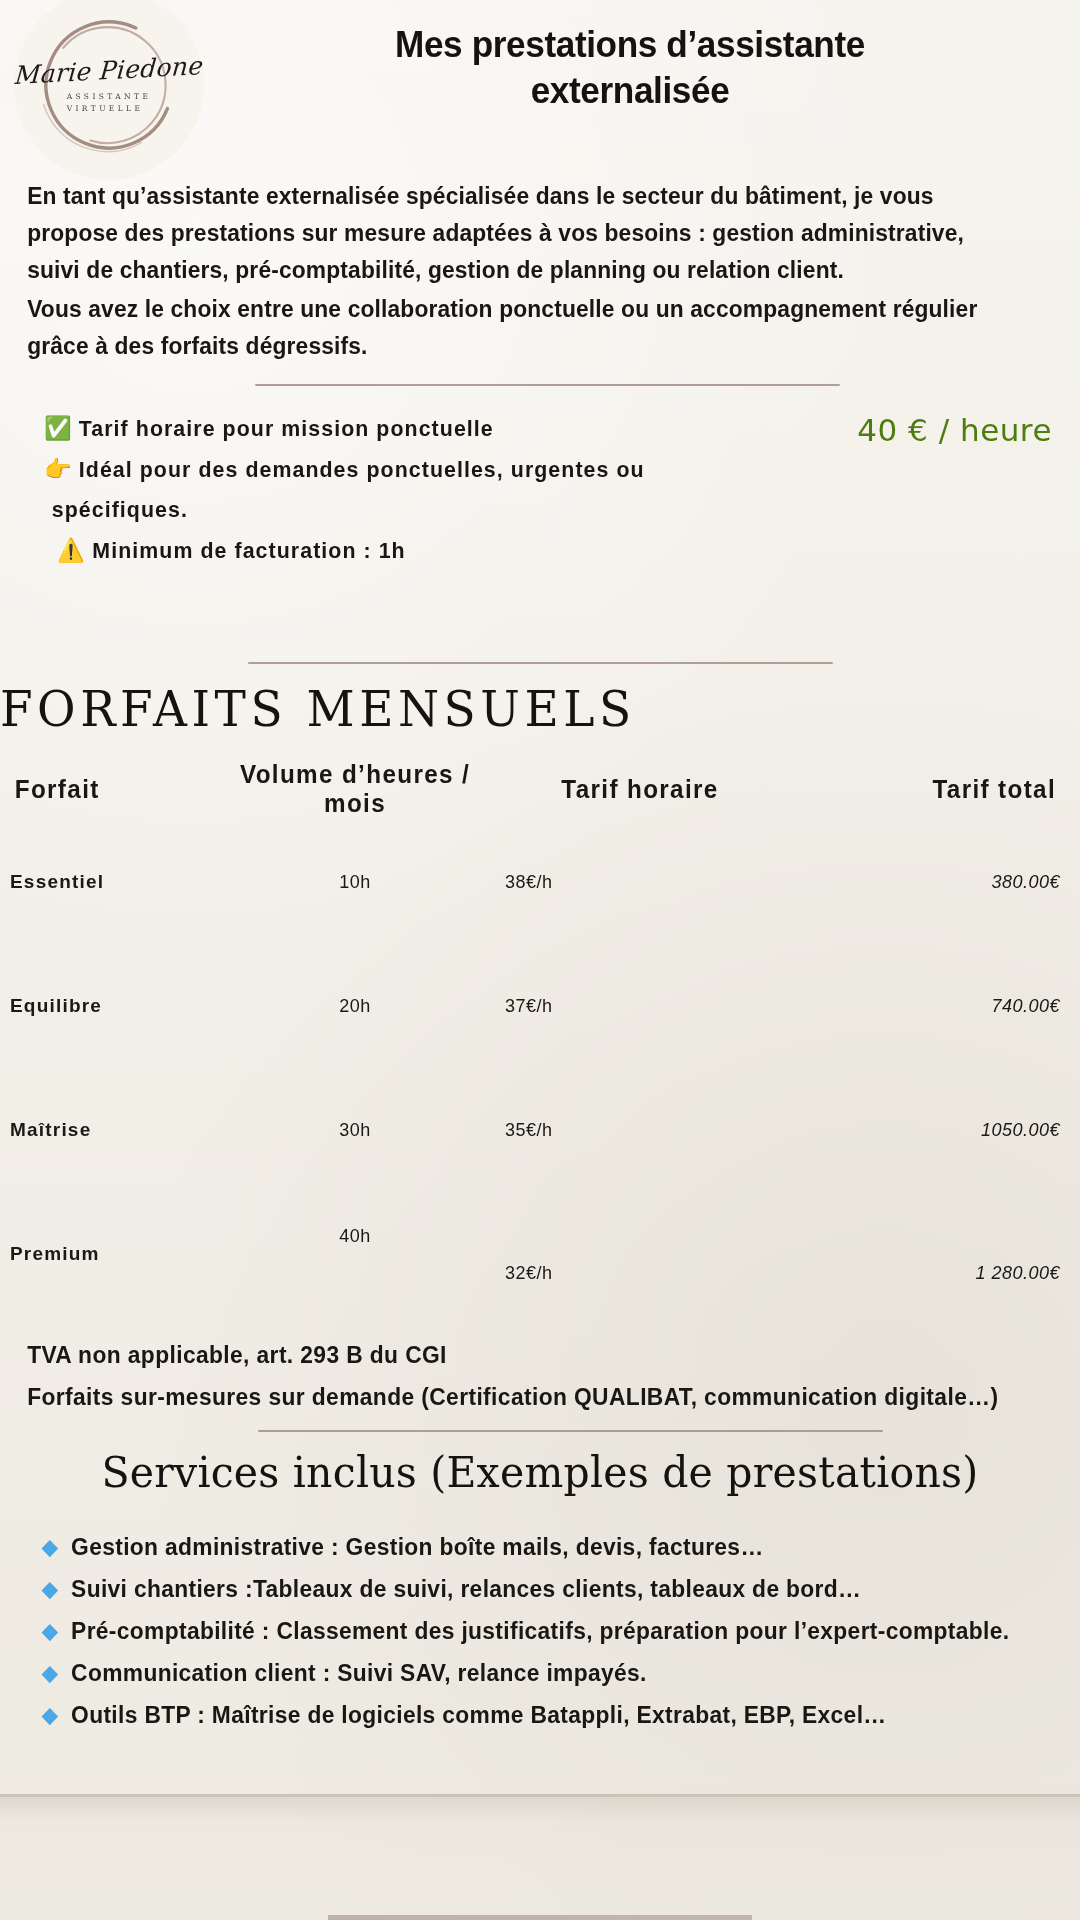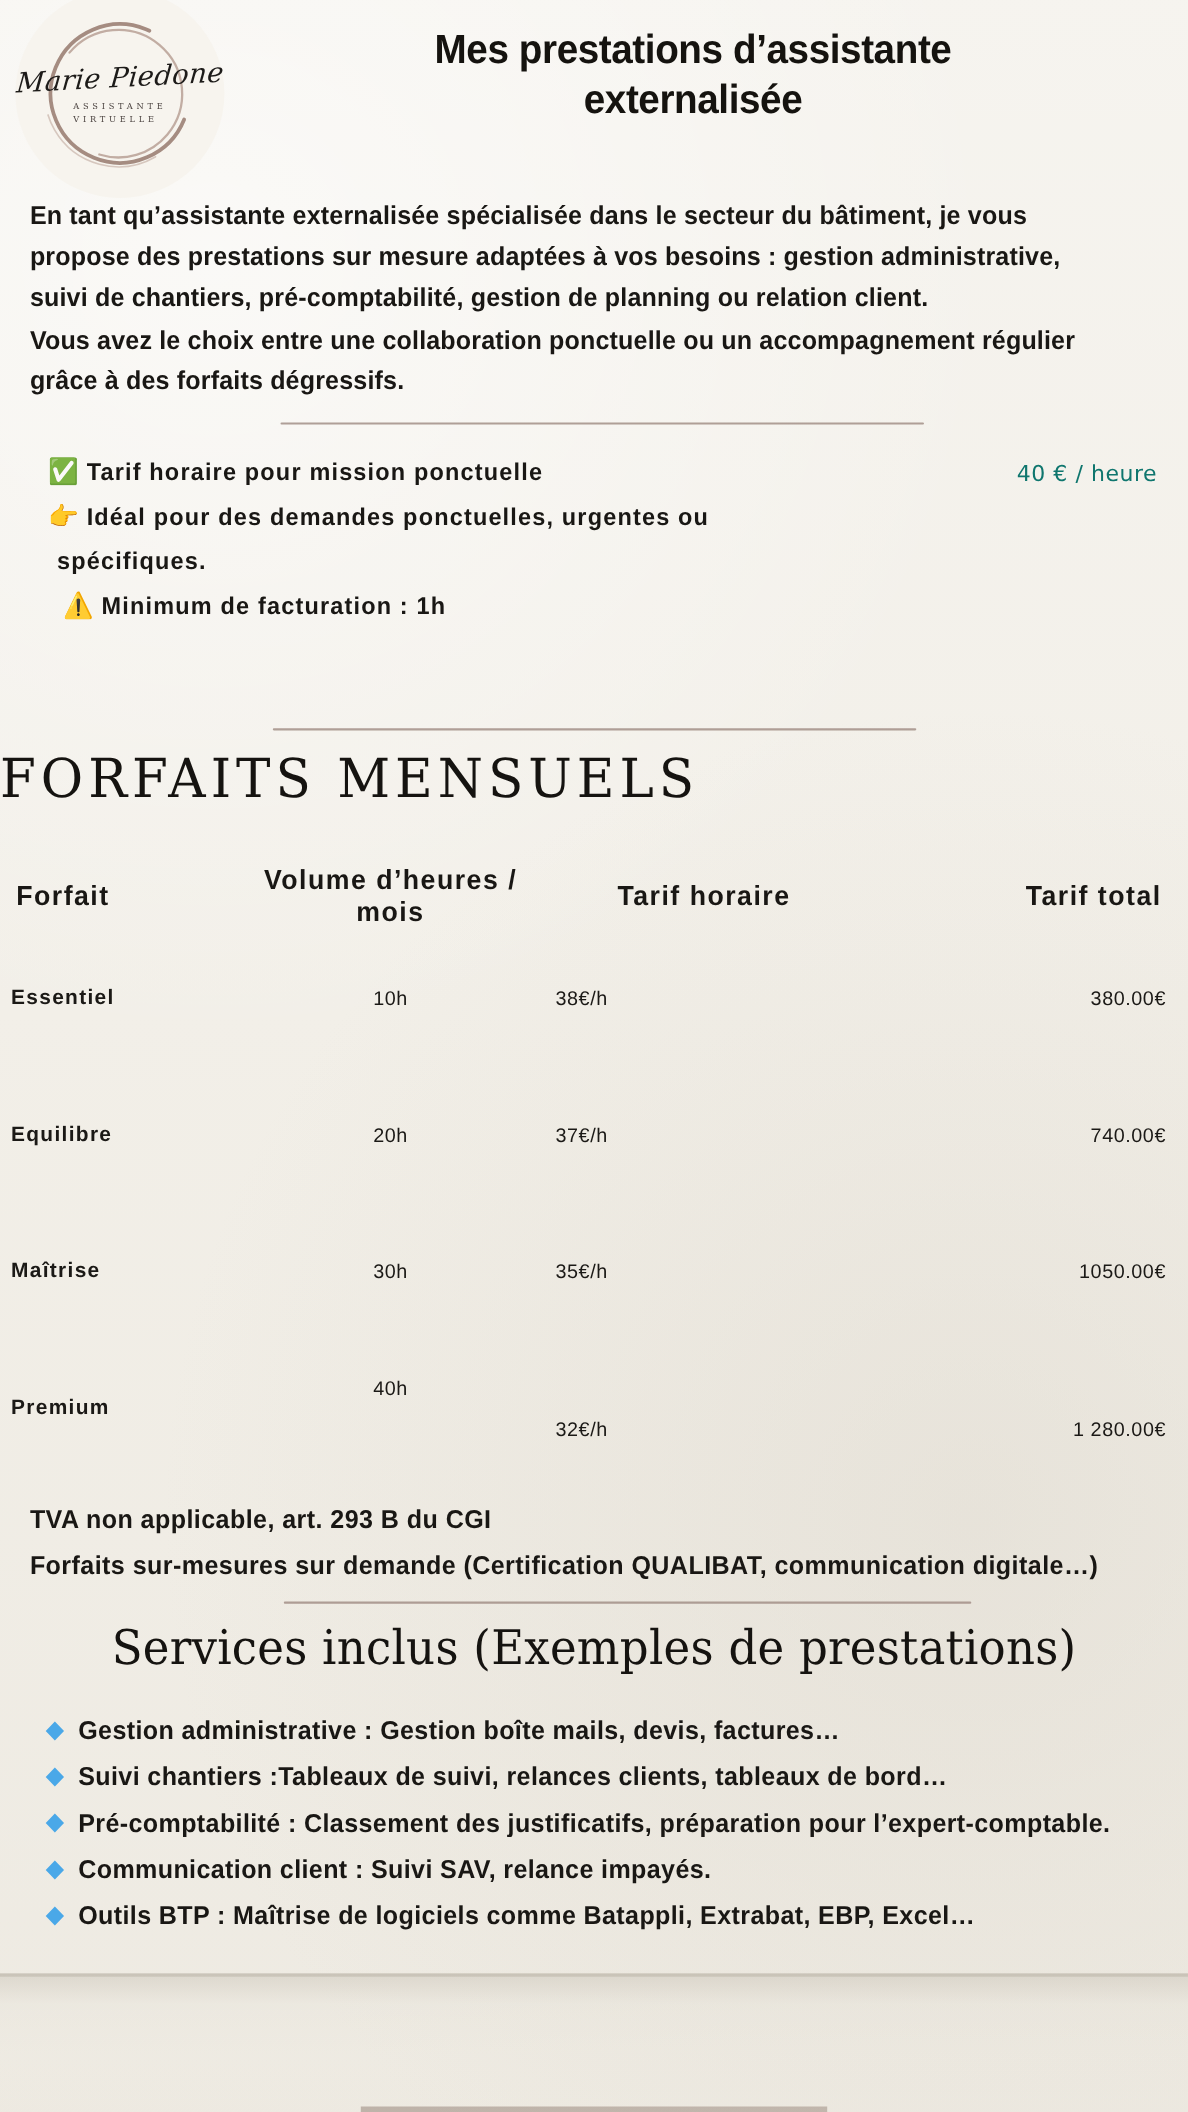--- a/index.html
+++ b/index.html
@@ -162,22 +162,22 @@
     transform: scaleX(0.97);
     transform-origin: left top;
   }
 
   .hourly-left .em { font-size: 23px; letter-spacing: 0; }
   .hourly-left .line2 { padding-left: 8px; }
   .hourly-left .line3 { padding-left: 14px; }
 
   .hourly-price {
     font-family: "DejaVu Sans", sans-serif;
-    font-size: 20px;
-    color: #0f766e;
+    font-size: 31px;
+    color: #4d7c0f;
     white-space: nowrap;
     line-height: 40px;
     letter-spacing: 0.5px;
     padding-top: 2px;
   }
 
   
   .forfaits-head {
     margin-top: 91px;
     text-align: left;
@@ -187,21 +187,21 @@
     font-weight: normal;
     font-size: 47px;
     letter-spacing: 4.5px;
     color: #151310;
     margin-top: 17px;
     transform: scaleY(1.04);
   }
 
   
   .ptable {
-    margin-top: 50px;
+    margin-top: 24px;
     width: 100%;
     border-collapse: collapse;
     table-layout: fixed;
   }
   .ptable th {
     font-family: "Liberation Sans Narrow", "Liberation Sans", sans-serif;
     font-weight: bold;
     font-size: 25px;
     color: #191714;
     letter-spacing: 1.4px;
@@ -223,21 +223,21 @@
   }
   .ptable td.c0 {
     text-align: left;
     padding-left: 10px;
     font-weight: bold;
     font-size: 19px;
     letter-spacing: 1.2px;
   }
   .ptable td.c1 { text-align: center; }
   .ptable td.c2 { text-align: left; }
-  .ptable td.c3 { text-align: right; padding-right: 20px; }
+  .ptable td.c3 { text-align: right; padding-right: 20px; font-style: italic; }
 
   .ptable tr.r4 td.c1 { vertical-align: top;    padding-top: 34px; }
   .ptable tr.r4 td.c2 { vertical-align: bottom; padding-bottom: 32px; }
   .ptable tr.r4 td.c3 { vertical-align: bottom; padding-bottom: 32px; }
 
   
   .notes {
     margin-top: 18px;
     padding: 0 28px;
     font-family: "Liberation Sans Narrow", "Liberation Sans", sans-serif;

